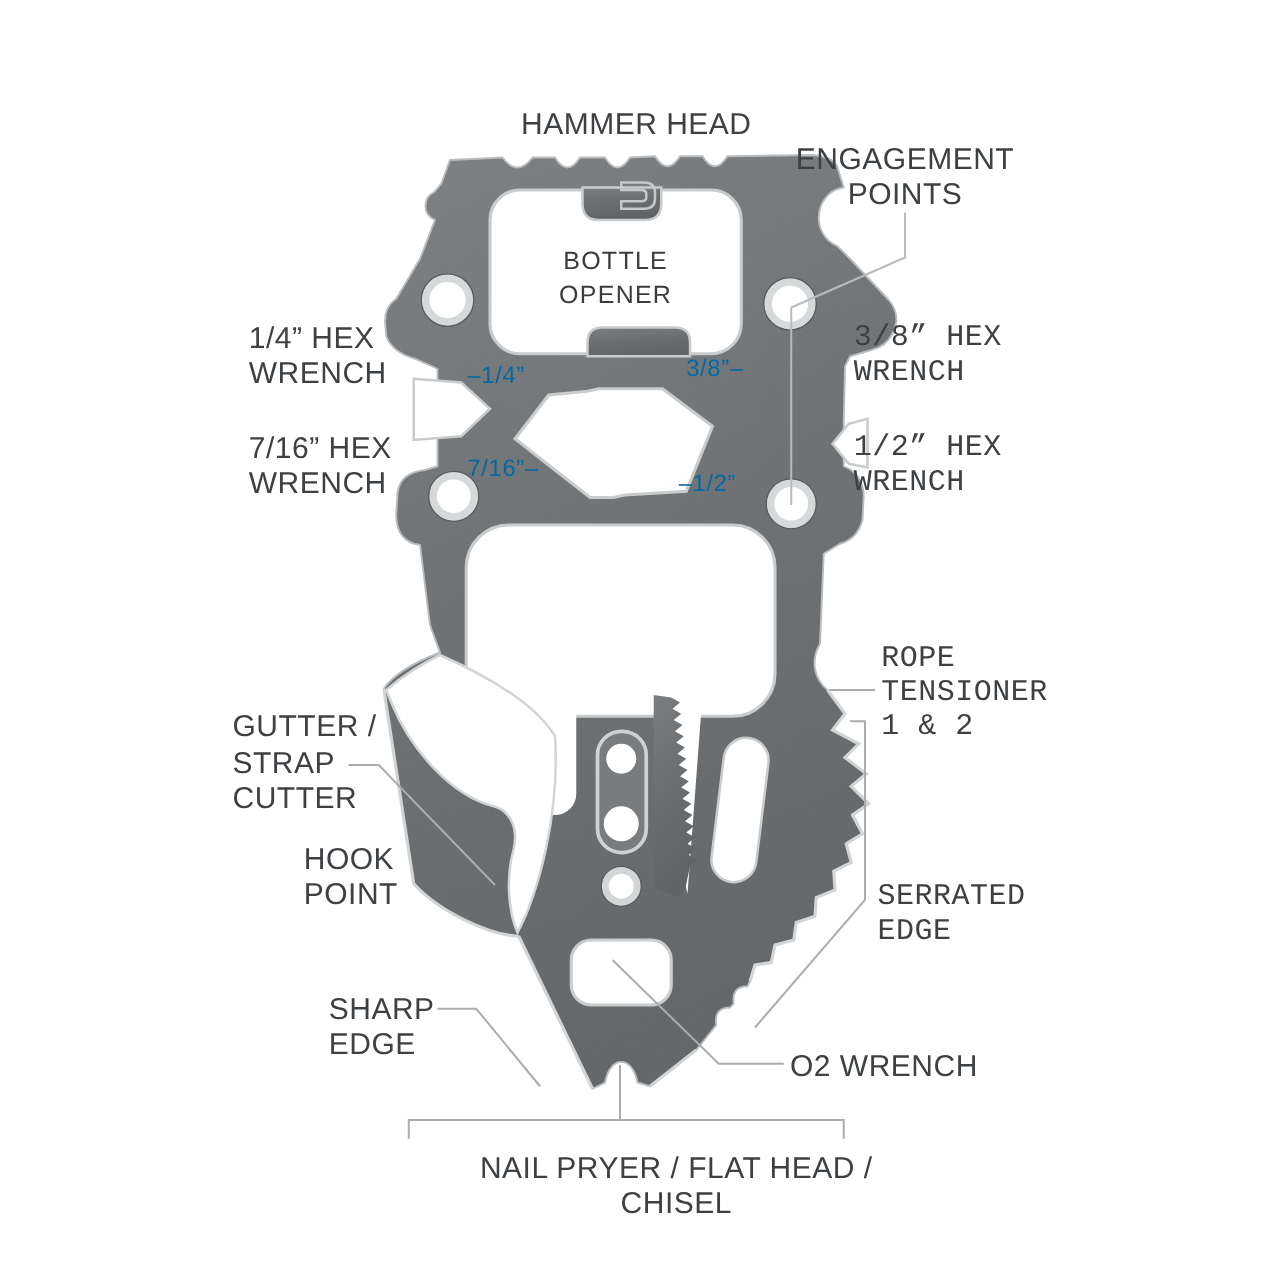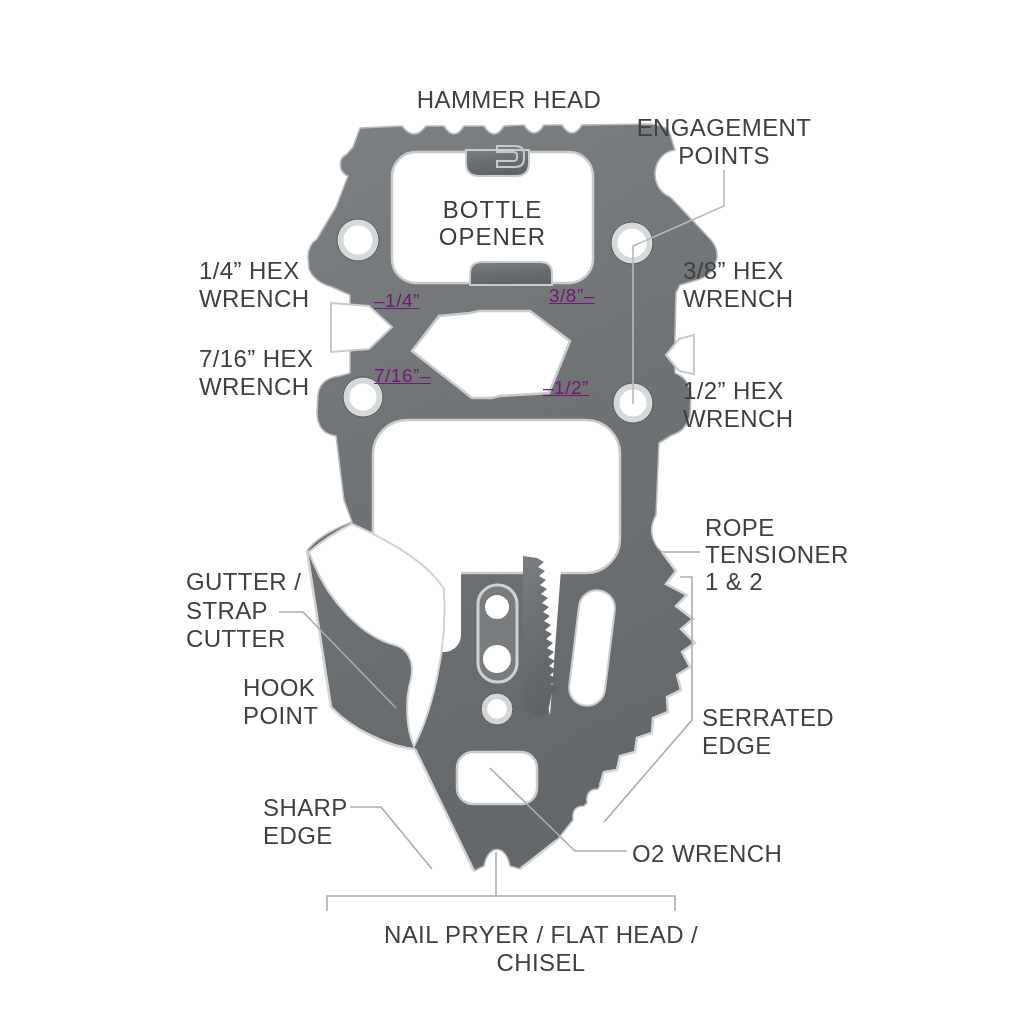--- a/index.html
+++ b/index.html
@@ -2,24 +2,24 @@
 <html><head>
 <meta charset="utf-8">
 <style>
   html,body{margin:0;padding:0;background:#ffffff;}
   #canvas{position:relative;width:896px;height:1024px;background:#ffffff;overflow:hidden;
           font-family:"Liberation Sans","DejaVu Sans",sans-serif;}
   svg{position:absolute;left:0;top:0;}
   .lbl{position:absolute;color:#3e4144;font-size:24px;line-height:28px;letter-spacing:0.4px;
        white-space:pre-line;}
   .lbl.center{transform:translateX(-50%);text-align:center;}
-  .lbl.right-col{text-align:left;}
-  .engrave{position:absolute;color:#701a75;font-size:19px;line-height:19px;letter-spacing:0.5px;
-           white-space:pre;text-decoration:underline;}
-  .onmetal{position:absolute;color:#3a3d40;font-size:24px;line-height:27px;letter-spacing:1px;
+  .lbl.right-col{text-align:left;font-family:Liberation Mono, monospace;}
+  .engrave{position:absolute;color:#0369a1;font-size:19px;line-height:19px;letter-spacing:0.5px;
+           white-space:pre;}
+  .onmetal{position:absolute;color:#3a3d40;font-size:20px;line-height:27px;letter-spacing:1px;
            white-space:pre-line;}
 </style>
 </head>
 <body>
 
 <div id="canvas">
 
   <svg width="1024" height="1024" viewBox="0 0 1024 1024">
     <defs>
       <linearGradient id="bodyGrad" x1="0" y1="0" x2="0.25" y2="1">
@@ -158,21 +158,21 @@
 
   <div class="lbl" style="left:199px;top:257px;">1/4” HEX
 WRENCH</div>
 
   <div class="lbl right-col" style="left:683px;top:257px;">3/8” HEX
 WRENCH</div>
 
   <div class="lbl" style="left:199px;top:345px;">7/16” HEX
 WRENCH</div>
 
-  <div class="lbl right-col" style="left:683px;top:345px;margin-top:32px;">1/2” HEX
+  <div class="lbl right-col" style="left:683px;top:345px;">1/2” HEX
 WRENCH</div>
 
   <div class="lbl right-col" style="left:705px;top:514px;line-height:27px;">ROPE
 TENSIONER
 1 &amp; 2</div>
 
   <div class="lbl" style="left:186px;top:568px;line-height:28.5px;">GUTTER /
 STRAP
 CUTTER</div>
 

